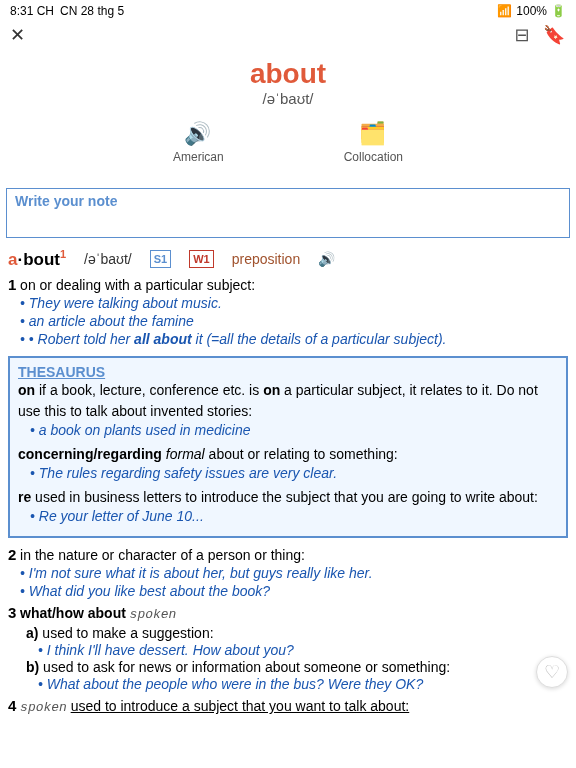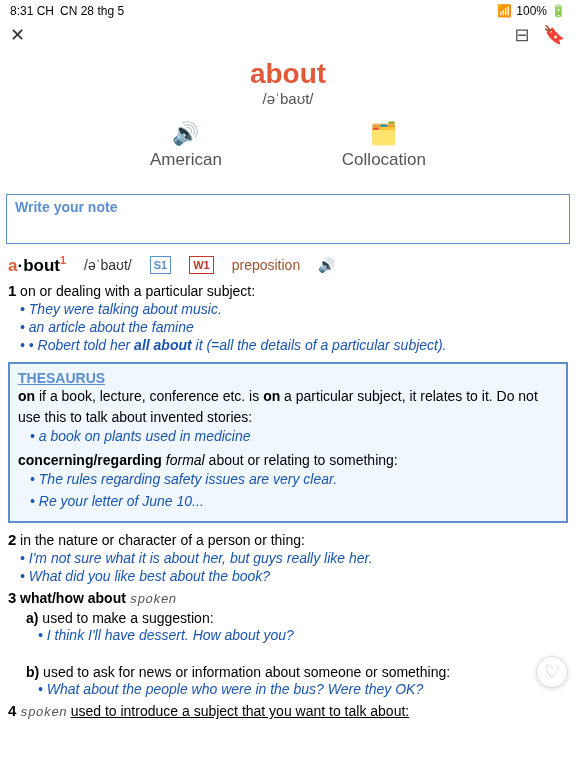--- a/index.html
+++ b/index.html
@@ -57,21 +57,21 @@
     .audio-btn {
       display: flex;
       flex-direction: column;
       align-items: center;
       gap: 3px;
       cursor: pointer;
     }
     .audio-icon-american { color: #5b8fcf; font-size: 22px; }
     .audio-icon-collocation { color: #e05a3a; font-size: 22px; }
     .audio-label {
-      font-size: 17px;
+      font-size: 12px;
       font-family: Arial, sans-serif;
       color: #555;
     }
     .write-note-section {
       border: 1.5px solid #5b8fcf;
       margin: 16px 6px 6px 6px;
       padding: 4px 8px;
     }
     .write-note-label {
       color: #5b8fcf;
@@ -276,20 +276,23 @@
     </div>
 
     <div class="thesaurus-entry">
       <div class="thesaurus-def">
         <strong>concerning/regarding</strong> <em>formal</em> about or relating to something:
       </div>
       <span class="thesaurus-example">The rules regarding safety issues are very clear.</span>
     </div>
 
     <div class="thesaurus-entry">
+      <div class="thesaurus-def">
+        <strong>re</strong> used in business letters to introduce the subject that you are going to write about:
+      </div>
       <span class="thesaurus-example">Re your letter of June 10...</span>
     </div>
   </div>
 
   <div style="margin-top:4px;">
     <span class="definition-num">2</span>
     <span class="definition-text">in the nature or character of a person or thing:</span>
     <span class="example">I'm not sure what it is about her, but guys really like her.</span>
     <span class="example">What did you like best about the book?</span>
   </div>
@@ -300,21 +303,21 @@
     <span class="spoken-label">spoken</span>
 
     
     <div class="sub-def" style="margin-top:3px;">
       <span style="font-weight:bold; font-family:Arial,sans-serif;">a)</span>
       <span style="font-family:Arial,sans-serif; font-size:14px;">used to make a suggestion:</span>
       <span class="example">I think I'll have dessert. How about you?</span>
     </div>
 
     
-    <div class="sub-def" style="margin-top:20px;">
+    <div class="sub-def" style="margin-top:0;">
       <span style="font-weight:bold; font-family:Arial,sans-serif;">b)</span>
       <span style="font-family:Arial,sans-serif; font-size:14px;">used to ask for news or information about someone or something:</span>
       <span class="example">What about the people who were in the bus? Were they OK?</span>
     </div>
   </div>
 
   <div style="margin-top:4px; margin-bottom: 30px;">
     <span class="definition-num">4</span>
     <span class="spoken-label">spoken</span>
     <span style="font-family:Arial,sans-serif; font-size:14px; text-decoration: underline;">used to introduce a subject that you want to talk about:</span>

